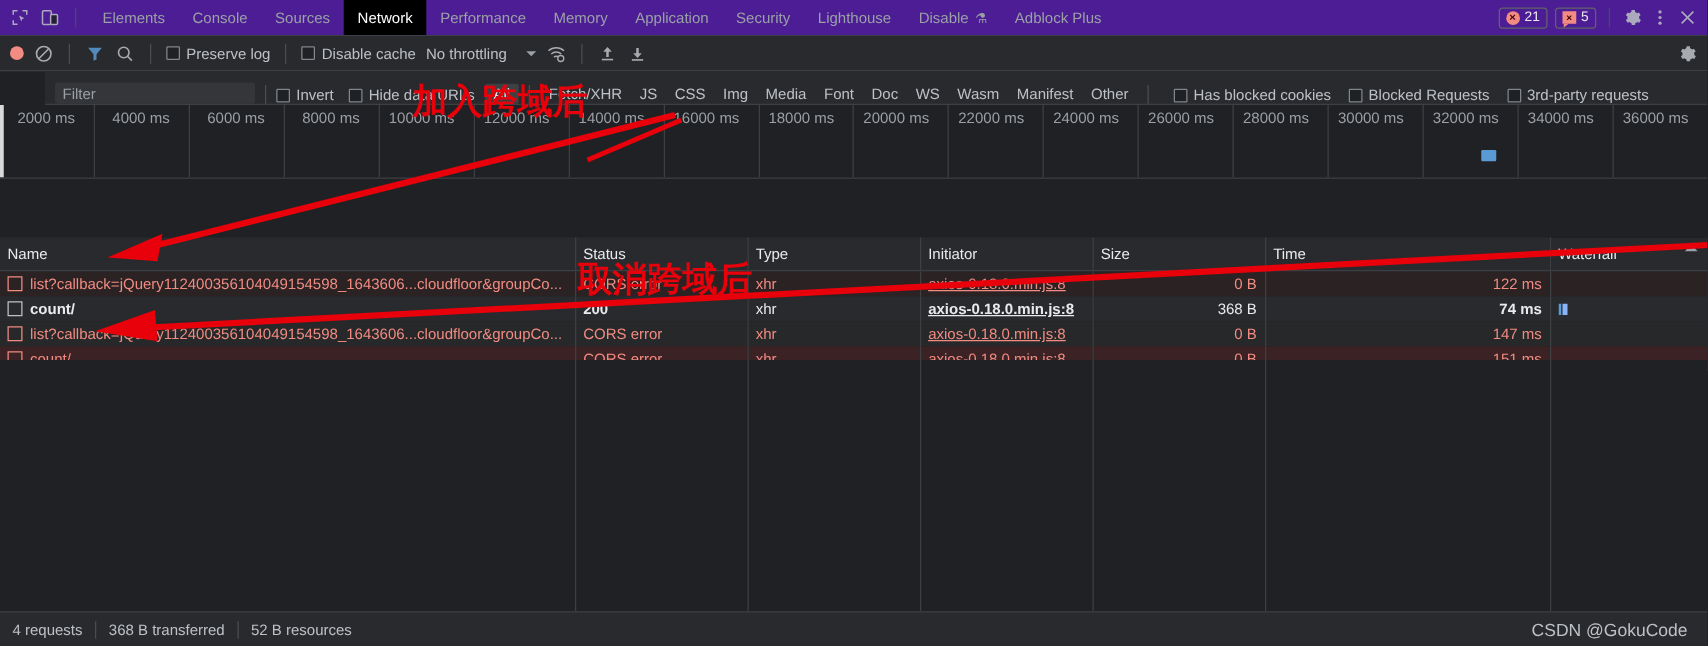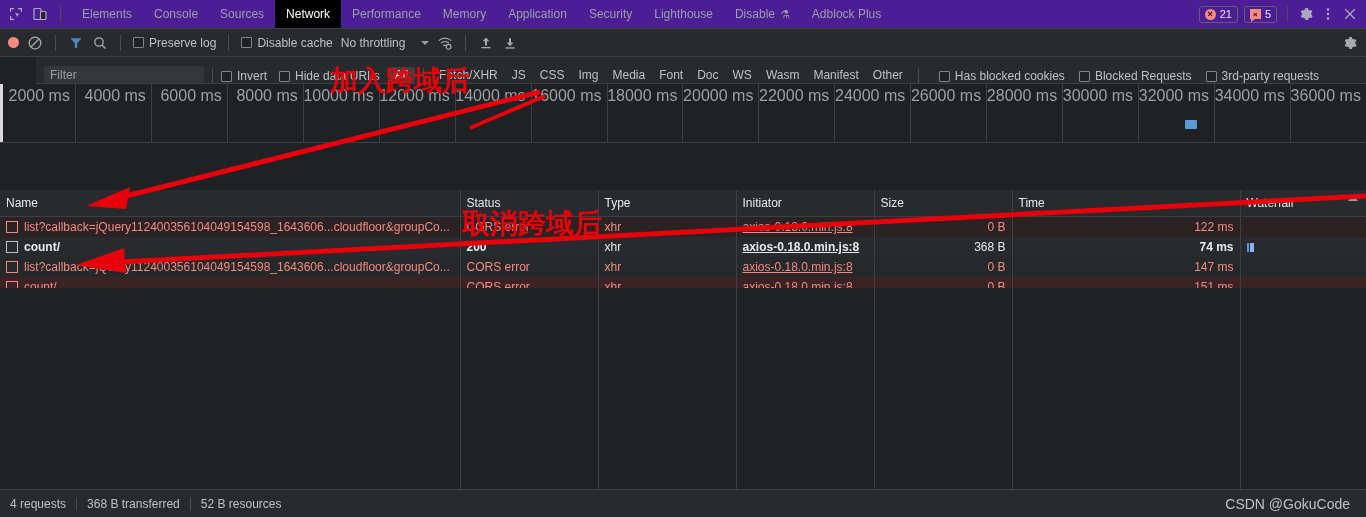--- a/index.html
+++ b/index.html
@@ -53,21 +53,21 @@
   .ftypes{display:flex;align-items:center;gap:0;}
   .ftype{padding:1px 7px;color:#bdc1c6;font-size:12px;border-radius:2px;white-space:nowrap;}
   .ftype.sel{background:#3f4042;color:#e8eaed;}
   .fchecks{display:flex;align-items:center;gap:14px;margin-left:12px;}
 
   
   .overview{height:58px;background:#202124;position:relative;
             border-bottom:1px solid #3c4043;overflow:hidden;}
   .ruler{position:absolute;inset:0;display:flex;}
   .rcell{flex:1 0 auto;position:relative;border-right:1px solid #3c4043;height:100%;}
-  .rlabel{position:absolute;right:5px;top:3px;color:#9aa0a6;font-size:16px;white-space:nowrap;margin-left:44px;}
+  .rlabel{position:absolute;right:15px;top:3px;color:#9aa0a6;font-size:12px;white-space:nowrap;margin-left:44px;}
   .ovmark{position:absolute;left:1185px;top:36px;width:12px;height:9px;
           background:#5b9bd5;border-radius:1px;}
   .ovleft{position:absolute;left:0;top:0;bottom:0;width:3px;background:#d9d9d9;}
 
   
   .netpanel{position:absolute;left:0;right:0;top:190px;bottom:27px;background:#202124;}
   table.net{width:1366px;border-collapse:collapse;table-layout:fixed;}
   table.net th{background:#292a2d;color:#e8eaed;font-weight:normal;font-size:12px;
                text-align:left;padding:4px 6px;height:18px;
                border-right:1px solid #3c4043;border-bottom:1px solid #3c4043;}

